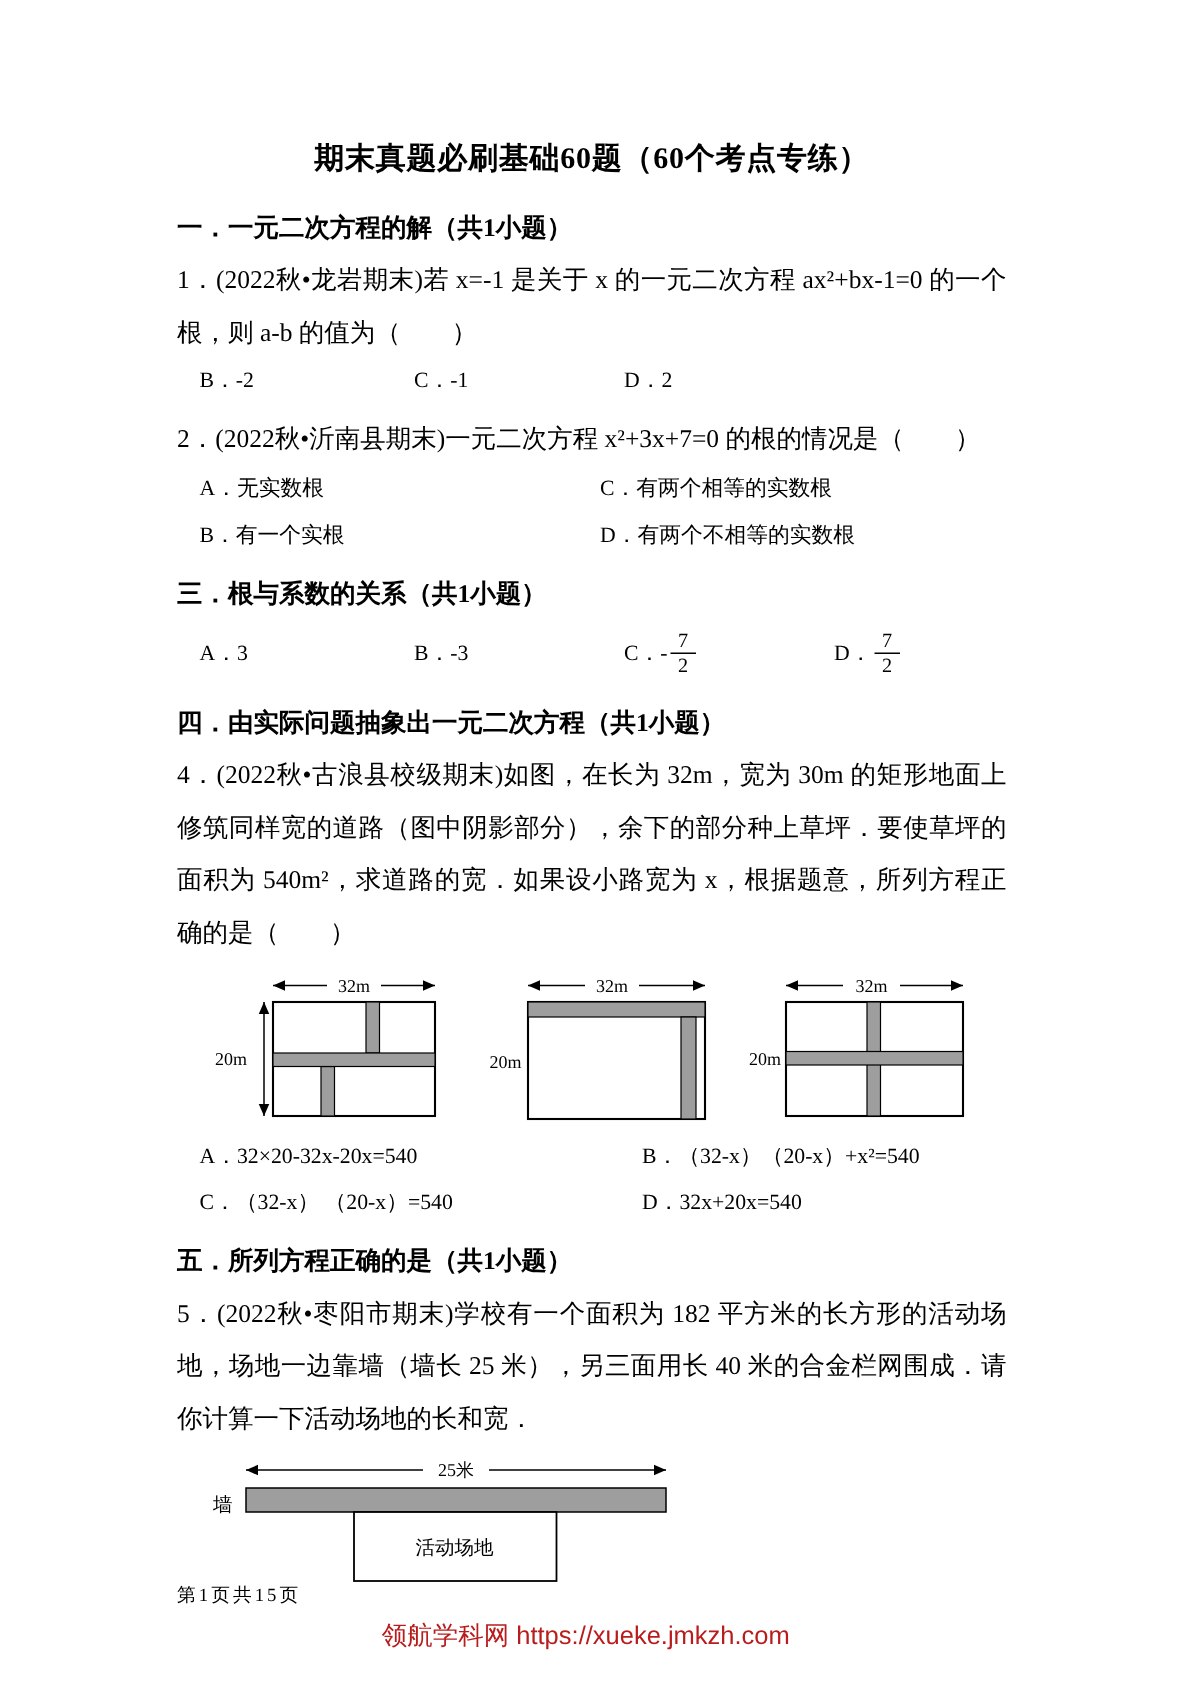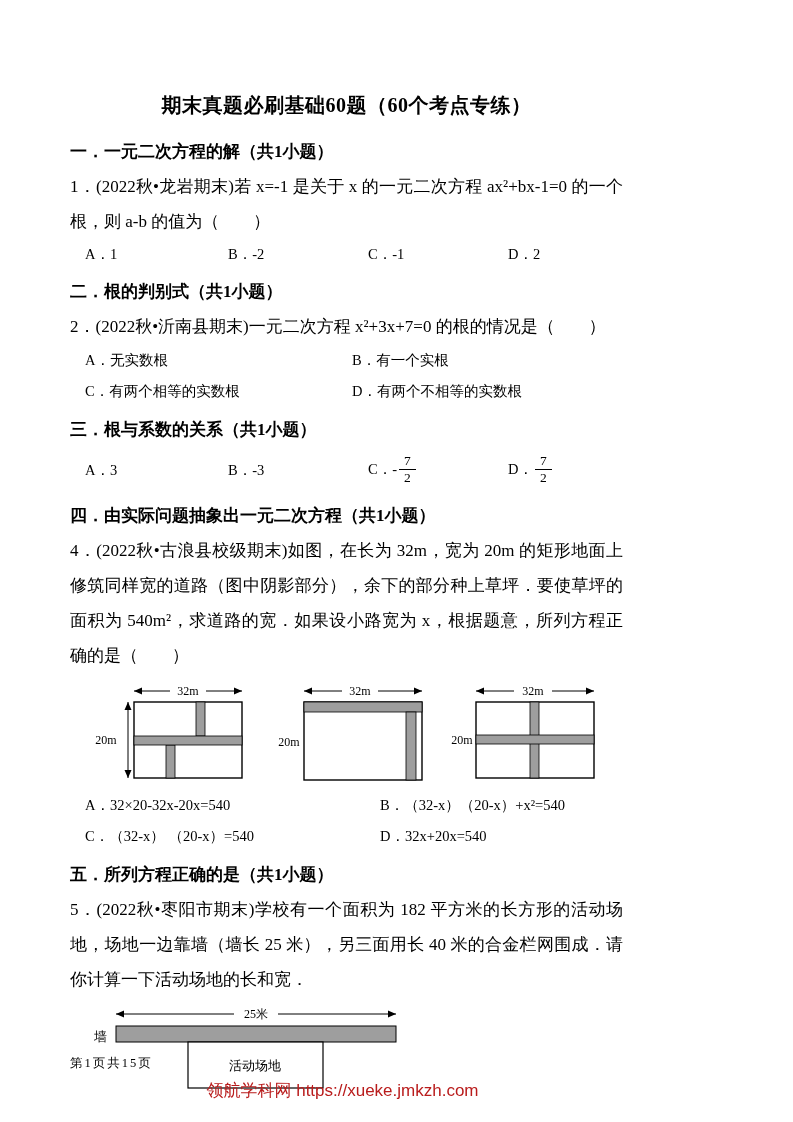--- a/index.html
+++ b/index.html
@@ -8,20 +8,21 @@
     width: 793px; height: 1122px;
     font-family: "Liberation Serif", "DejaVu Serif", serif;
     color: #000;
   }
   .page {
     position: relative;
     width: 685px; height: 1122px;
     padding: 92px 62px 0 70px;
     overflow: hidden;
     background: #fff;
+    margin-left: 48px;
   }
   .title {
     text-align: center;
     font-size: 20px;
     font-weight: bold;
     letter-spacing: 0.5px;
     margin-bottom: 16px;
   }
   .section { margin-bottom: 6px; }
   .sec-heading {
@@ -91,34 +92,32 @@
 <body>
 
 <div class="page">
 
   <h1 class="title">期末真题必刷基础60题（60个考点专练）</h1>
 
   <div class="section">
     <div class="sec-heading">一．一元二次方程的解（共1小题）</div>
     <p class="q">1．(2022秋•龙岩期末)若 x=-1 是关于 x 的一元二次方程 ax²+bx-1=0 的一个根，则 a-b 的值为（　　）</p>
     <div class="opts-row4">
-      <span>A．1</span>
       <span>B．-2</span>
       <span>C．-1</span>
       <span>D．2</span>
     </div>
   </div>
 
   <div class="section">
-    <div class="sec-heading">二．根的判别式（共1小题）</div>
     <p class="q">2．(2022秋•沂南县期末)一元二次方程 x²+3x+7=0 的根的情况是（　　）</p>
     <div class="opts-grid2">
       <span>A．无实数根</span>
+      <span>C．有两个相等的实数根</span>
       <span>B．有一个实根</span>
-      <span>C．有两个相等的实数根</span>
       <span>D．有两个不相等的实数根</span>
     </div>
   </div>
 
   <div class="section">
     <div class="sec-heading">三．根与系数的关系（共1小题）</div>
     <div class="opts-row4 opts-tall">
       <span>A．3</span>
       <span>B．-3</span>
       <span><span>C．-</span><span class="frac">
@@ -127,21 +126,21 @@
           </span></span>
       <span><span>D．</span><span class="frac">
             <span class="fnum">7</span>
             <span class="fden">2</span>
           </span></span>
     </div>
   </div>
 
   <div class="section">
     <div class="sec-heading">四．由实际问题抽象出一元二次方程（共1小题）</div>
-    <p class="q">4．(2022秋•古浪县校级期末)如图，在长为 32m，宽为 20m 的矩形地面上修筑同样宽的道路（图中阴影部分），余下的部分种上草坪．要使草坪的面积为 540m²，求道路的宽．如果设小路宽为 x，根据题意，所列方程正确的是（　　）</p>
+    <p class="q">4．(2022秋•古浪县校级期末)如图，在长为 32m，宽为 30m 的矩形地面上修筑同样宽的道路（图中阴影部分），余下的部分种上草坪．要使草坪的面积为 540m²，求道路的宽．如果设小路宽为 x，根据题意，所列方程正确的是（　　）</p>
 
     <div class="figs-row">
 
       <svg width="168" height="102" viewBox="0 0 168 102">
         <text x="104" y="13" text-anchor="middle" font-size="12">32m</text>
         <line x1="50" y1="9" x2="86" y2="9" stroke="#000" stroke-width="1"></line>
         <line x1="122" y1="9" x2="158" y2="9" stroke="#000" stroke-width="1"></line>
         <polygon points="50,9 58,5.5 58,12.5"></polygon>
         <polygon points="158,9 150,5.5 150,12.5"></polygon>
         <text x="22" y="62" text-anchor="middle" font-size="12">20m</text>

